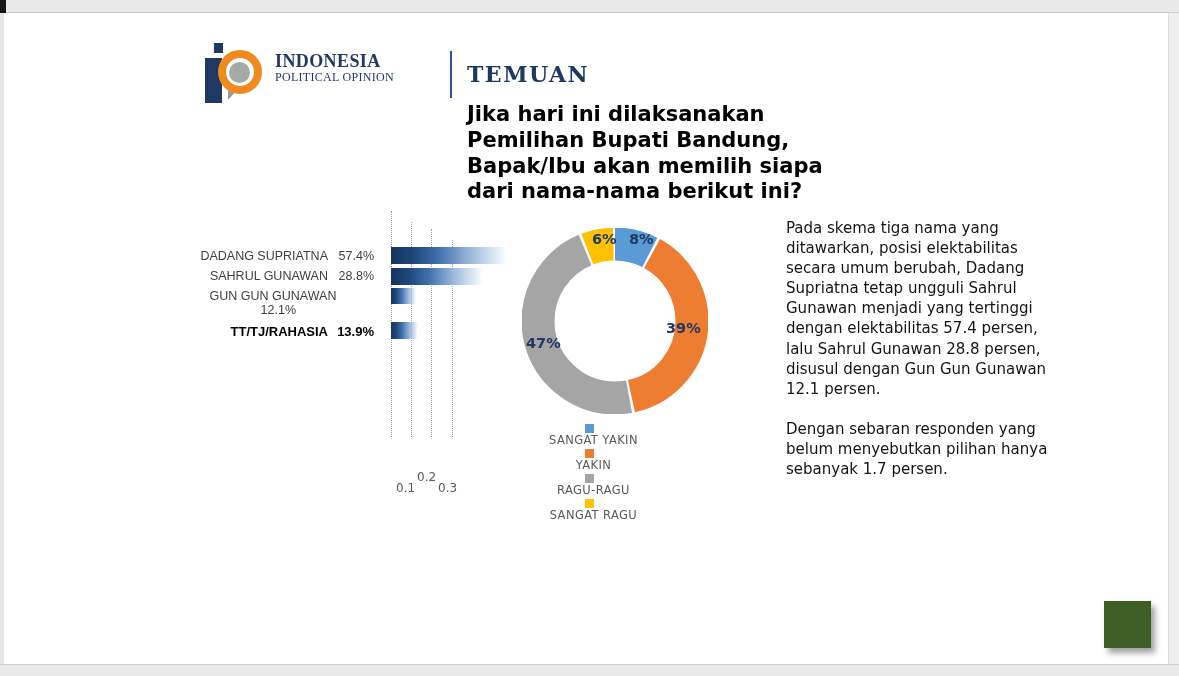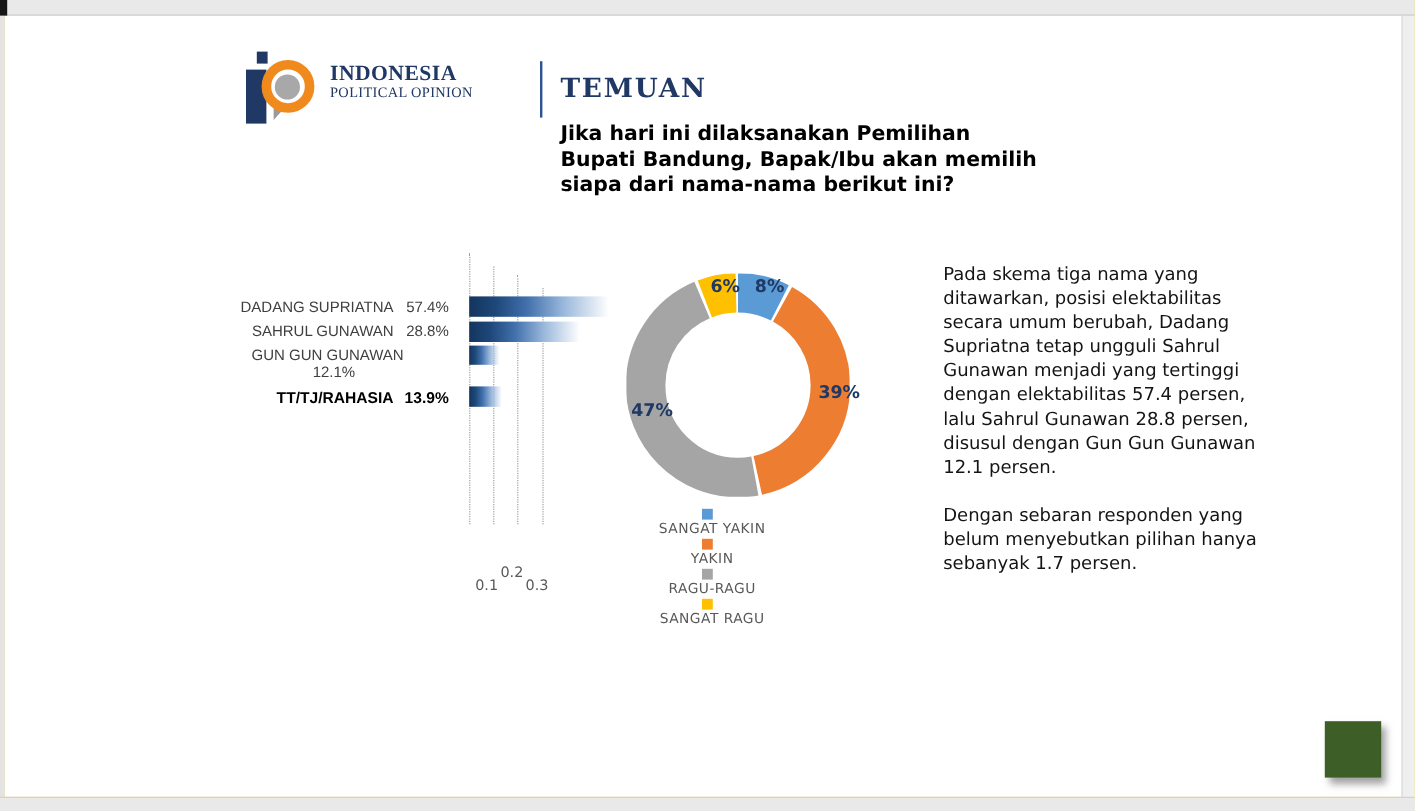--- a/index.html
+++ b/index.html
@@ -1,18 +1,18 @@
 <!DOCTYPE html>
 <html><head>
 <meta charset="utf-8">
 <style>
   * { margin:0; padding:0; box-sizing:border-box; }
   html,body { width:1179px; height:676px; overflow:hidden; background:#ececec;
               font-family:"DejaVu Sans", sans-serif; }
-  .viewport { position:relative; width:1179px; height:676px; background:#fde047; }
+  .viewport { position:relative; width:1179px; height:676px; background:#fca5a5; }
 
   
   .page        { position:absolute; left:4px; top:13px; width:1164px; height:651px; background:#ffffff; }
   .edge-top    { position:absolute; left:0; top:0; width:1179px; height:13px; background:#e9e9e9; border-bottom:1px solid #cfcfcf; z-index:5; }
   .edge-notch  { position:absolute; left:0; top:0; width:6px; height:13px; background:#161616; }
   .edge-left   { position:absolute; left:0; top:13px; width:4px; height:651px; background:#e4e4e4; z-index:4; }
   .edge-right  { position:absolute; left:1168px; top:13px; width:11px; height:663px; background:#efefef; border-left:1px solid #dcdcdc; z-index:4; }
   .edge-bottom { position:absolute; left:0; top:664px; width:1179px; height:12px; background:#e9e9e9; border-top:1px solid #d2d2d2; z-index:4; }
 
   
@@ -23,21 +23,21 @@
   .logo-tail { position:absolute; left:228px; top:88px;  width:0; height:0; z-index:1;
                border-left:11px solid #9a9a9a; border-bottom:12px solid transparent; }
   .brand-text  { position:absolute; left:275px; top:52px; color:#1f3864; font-family:"Liberation Serif", serif; line-height:1.05; }
   .brand-line1 { font-size:18px; font-weight:bold; letter-spacing:.4px; }
   .brand-line2 { font-size:12px; letter-spacing:.3px; }
 
   .header-divider { position:absolute; left:450px; top:51px; width:2px; height:47px; background:#2e5395; }
   .slide-title { position:absolute; left:467px; top:61px; color:#1f3864;
                  font-family:"DejaVu Serif", serif; font-weight:bold; font-size:22px; letter-spacing:1.5px; }
   .question { position:absolute; left:467px; top:102px; width:404px; color:#000;
-              font-weight:bold; font-size:17px; line-height:1.23; }
+              font-weight:bold; font-size:21px; line-height:1.23; }
 
   
   .bar-row   { position:absolute; left:172px; width:202px; height:16px; display:flex; align-items:center;
                font-family:"Liberation Sans", sans-serif; font-size:12.5px; color:#3f3f3f; }
   .bar-row .cat { flex:1; text-align:right; white-space:nowrap; }
   .bar-row .val { width:46px; text-align:right; white-space:nowrap; }
   .bar-row.emph { color:#000; font-weight:bold; font-size:13px; }
   .gridline  { position:absolute; width:0; border-left:1px dotted #9f9f9f; }
   .hbar      { position:absolute; left:391px;
                background:linear-gradient(to right,#14355e 0%,#1d4779 18%,#4170ad 40%,#9bb9dc 66%,rgba(255,255,255,0) 97%); }
@@ -116,21 +116,21 @@
       <span class="tick" style="left: 438px; top: 481px;">0.3</span>
     </div>
   <div id="donut-chart">
       <svg width="186" height="186" viewBox="0 0 186 186" class="donut-svg">
         <circle cx="93" cy="93" r="77" fill="none" stroke="#5B9BD5" stroke-width="33" stroke-dasharray="36.20442149222625 447.6008471606019" stroke-dashoffset="0" transform="rotate(-90 93 93)"></circle>
         <circle cx="93" cy="93" r="77" fill="none" stroke="#ED7D31" stroke-width="33" stroke-dasharray="186.184054774603 297.62121387822515" stroke-dashoffset="-38.70442149222625" transform="rotate(-90 93 93)"></circle>
         <circle cx="93" cy="93" r="77" fill="none" stroke="#A5A5A5" stroke-width="33" stroke-dasharray="224.88847626682923 258.9167923859989" stroke-dashoffset="-227.38847626682926" transform="rotate(-90 93 93)"></circle>
         <circle cx="93" cy="93" r="77" fill="none" stroke="#FFC000" stroke-width="33" stroke-dasharray="26.52831611916969 457.27695253365846" stroke-dashoffset="-454.77695253365846" transform="rotate(-90 93 93)"></circle>
       </svg>
       <span class="donut-label" style="left: 629px; top: 231px; color: rgb(31, 56, 100);">8%</span>
-      <span class="donut-label" style="left: 682px; top: 320px; color: rgb(31, 56, 100);">39%</span>
+      <span class="donut-label" style="left: 666px; top: 320px; color: rgb(31, 56, 100);">39%</span>
       <span class="donut-label" style="left: 526px; top: 335px; color: rgb(31, 56, 100);">47%</span>
       <span class="donut-label" style="left: 592px; top: 231px; color: rgb(31, 56, 100);">6%</span>
       <div class="legend">
         <div class="legend-item">
           <span class="legend-swatch" style="background: rgb(91, 155, 213);"></span>
           <span class="legend-label">SANGAT YAKIN</span>
         </div>
         <div class="legend-item">
           <span class="legend-swatch" style="background: rgb(237, 125, 49);"></span>
           <span class="legend-label">YAKIN</span>

